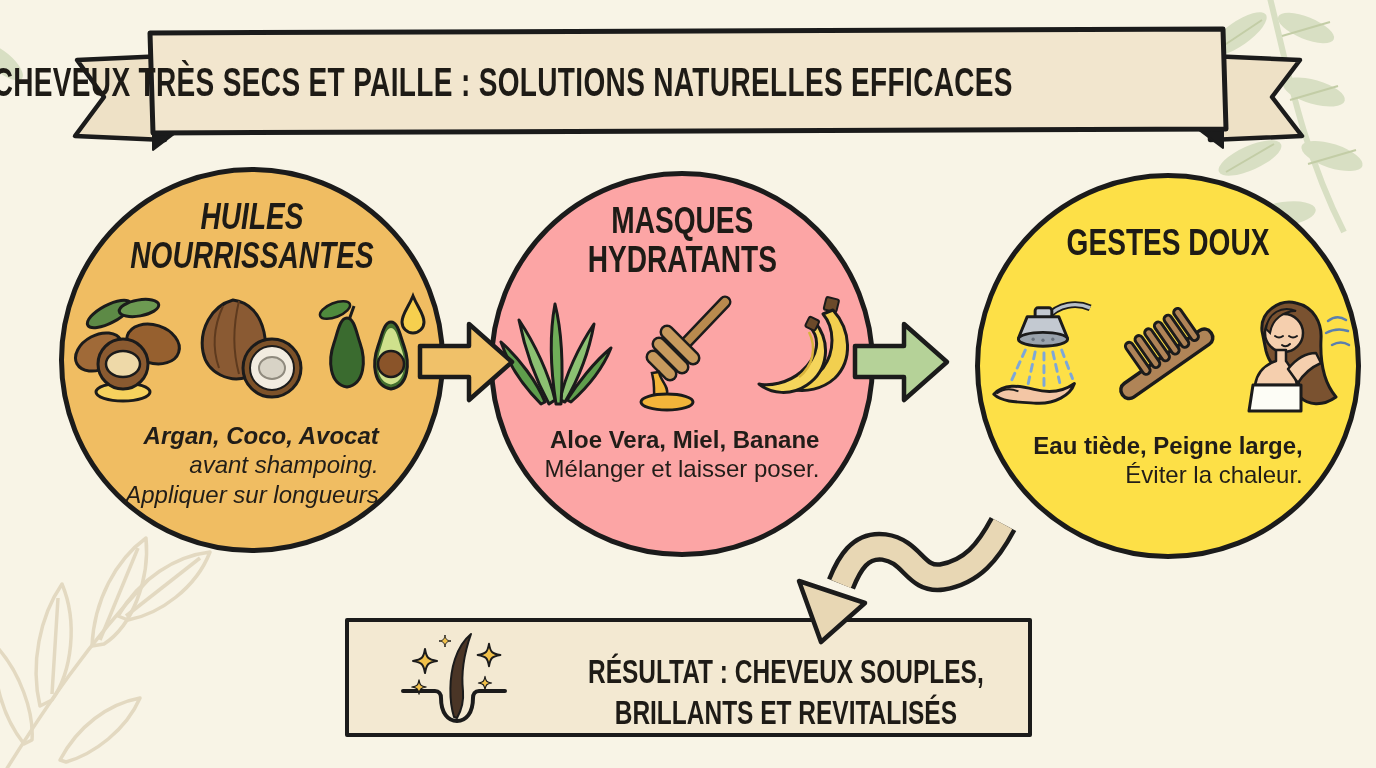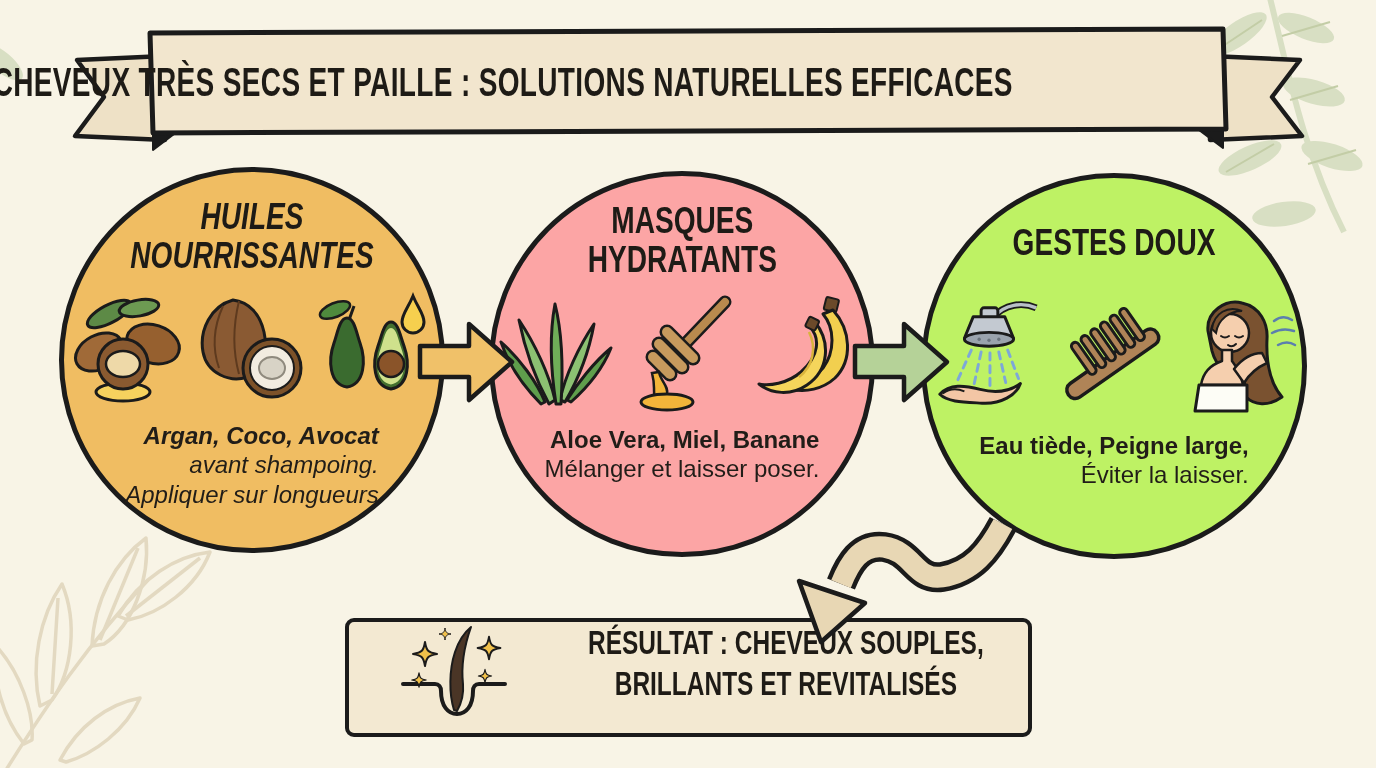--- a/index.html
+++ b/index.html
@@ -13,34 +13,34 @@
   .banner-title{position:absolute;left:160px;top:34px;width:1072px;height:96px;z-index:2;
                 display:flex;align-items:center;justify-content:flex-end;}
   .banner-title .sq{display:inline-block;white-space:nowrap;font-weight:800;font-size:40px;
                     letter-spacing:.5px;transform:scaleX(.70);color:#1e1b16;}
 
   
   .circle{position:absolute;width:386px;height:386px;border-radius:50%;border:5px solid #1b1b1b;
           box-sizing:border-box;display:flex;flex-direction:column;align-items:center;z-index:2;}
   .c1{left:59px;top:167px;background:#f0bd62;font-style:italic;}
   .c2{left:489px;top:171px;background:#fca5a5;}
-  .c3{left:921px;top:173px;background:#bef264;gap:8px;}
+  .c3{left:975px;top:173px;background:#fde047;gap:8px;}
   .circle-title{margin-top:26px;text-align:center;font-weight:800;font-size:36px;line-height:1.07;
                 transform:scaleX(.78);white-space:nowrap;color:#1e1b16;}
   .c3 .circle-title{margin-top:46px;}
   .icon-row{display:flex;align-items:center;justify-content:center;gap:4px;margin-top:8px;height:130px;}
   .c3 .icon-row{margin-top:24px;height:120px;}
   .circle-text{margin-top:8px;text-align:right;white-space:nowrap;}
   .circle-text .b{font-weight:700;font-size:24px;line-height:1.22;}
   .circle-text .r{font-weight:400;font-size:24px;line-height:1.22;}
 
   
   .result-box{position:absolute;left:345px;top:618px;width:687px;height:119px;z-index:2;
-              background:#f3e9d2;border:4px solid #1b1b1b;border-radius:9px;box-sizing:border-box;
-              display:flex;align-items:flex-start;}
+              background:#f3e9d2;border:4px solid #1b1b1b;border-radius:2px;box-sizing:border-box;
+              display:flex;align-items:flex-end;}
   .result-icon{margin-left:46px;flex:none;}
   .result-text{flex:1;text-align:center;padding-right:26px;}
   .result-text .sq{display:inline-block;font-weight:800;font-size:34px;line-height:1.2;
                    transform:scaleX(.72);white-space:nowrap;color:#1e1b16;}
 </style>
 </head>
 <body>
 
 <div class="stage">
 
@@ -223,21 +223,21 @@
         <path d="M64,74 C72,64 82,58 92,58 L97,68 C88,72 80,78 74,88 Z" fill="#f5cfae" stroke="#1b1b1b" stroke-width="2.5" stroke-linejoin="round"></path>
         <g stroke="#5b7fae" stroke-width="2.5" fill="none" stroke-linecap="round">
           <path d="M104,26 q9,-7 18,-1"></path>
             <path d="M102,38 q11,-6 22,-2"></path>
             <path d="M108,50 q9,-5 17,0"></path>
         </g>
       </svg>
     </div>
     <div class="circle-text">
       <div class="b">Eau tiède, Peigne large,</div>
-      <div class="r">Éviter la laisser.</div>
+      <div class="r">Éviter la chaleur.</div>
     </div>
   </div>
 
   <div class="result-box">
     <svg class="result-icon" width="116" height="104" viewBox="0 0 112 104">
       <path d="M6,62 L38,62 C42,62 44,65 44,69 C44,84 51,92 60,92 C69,92 76,84 76,69 C76,65 78,62 82,62 L108,62" fill="none" stroke="#1b1b1b" stroke-width="4" stroke-linecap="round"></path>
       <path d="M57,88 C52,72 52,48 58,30 C62,18 68,10 74,5 C68,22 64,44 66,62 C67,74 64,82 60,89 Z" fill="#4a3526" stroke="#1b1b1b" stroke-width="2" stroke-linejoin="round"></path>
       <g fill="#f0c04a" stroke="#1b1b1b" stroke-width="2" stroke-linejoin="round">
         <path transform="translate(28,32)" d="M0,-12 C1.5,-3 3,-1.5 12,0 C3,1.5 1.5,3 0,12 C-1.5,3 -3,1.5 -12,0 C-3,-1.5 -1.5,-3 0,-12 Z"></path>
         <path transform="translate(22,58) scale(0.6)" d="M0,-12 C1.5,-3 3,-1.5 12,0 C3,1.5 1.5,3 0,12 C-1.5,3 -3,1.5 -12,0 C-3,-1.5 -1.5,-3 0,-12 Z"></path>

